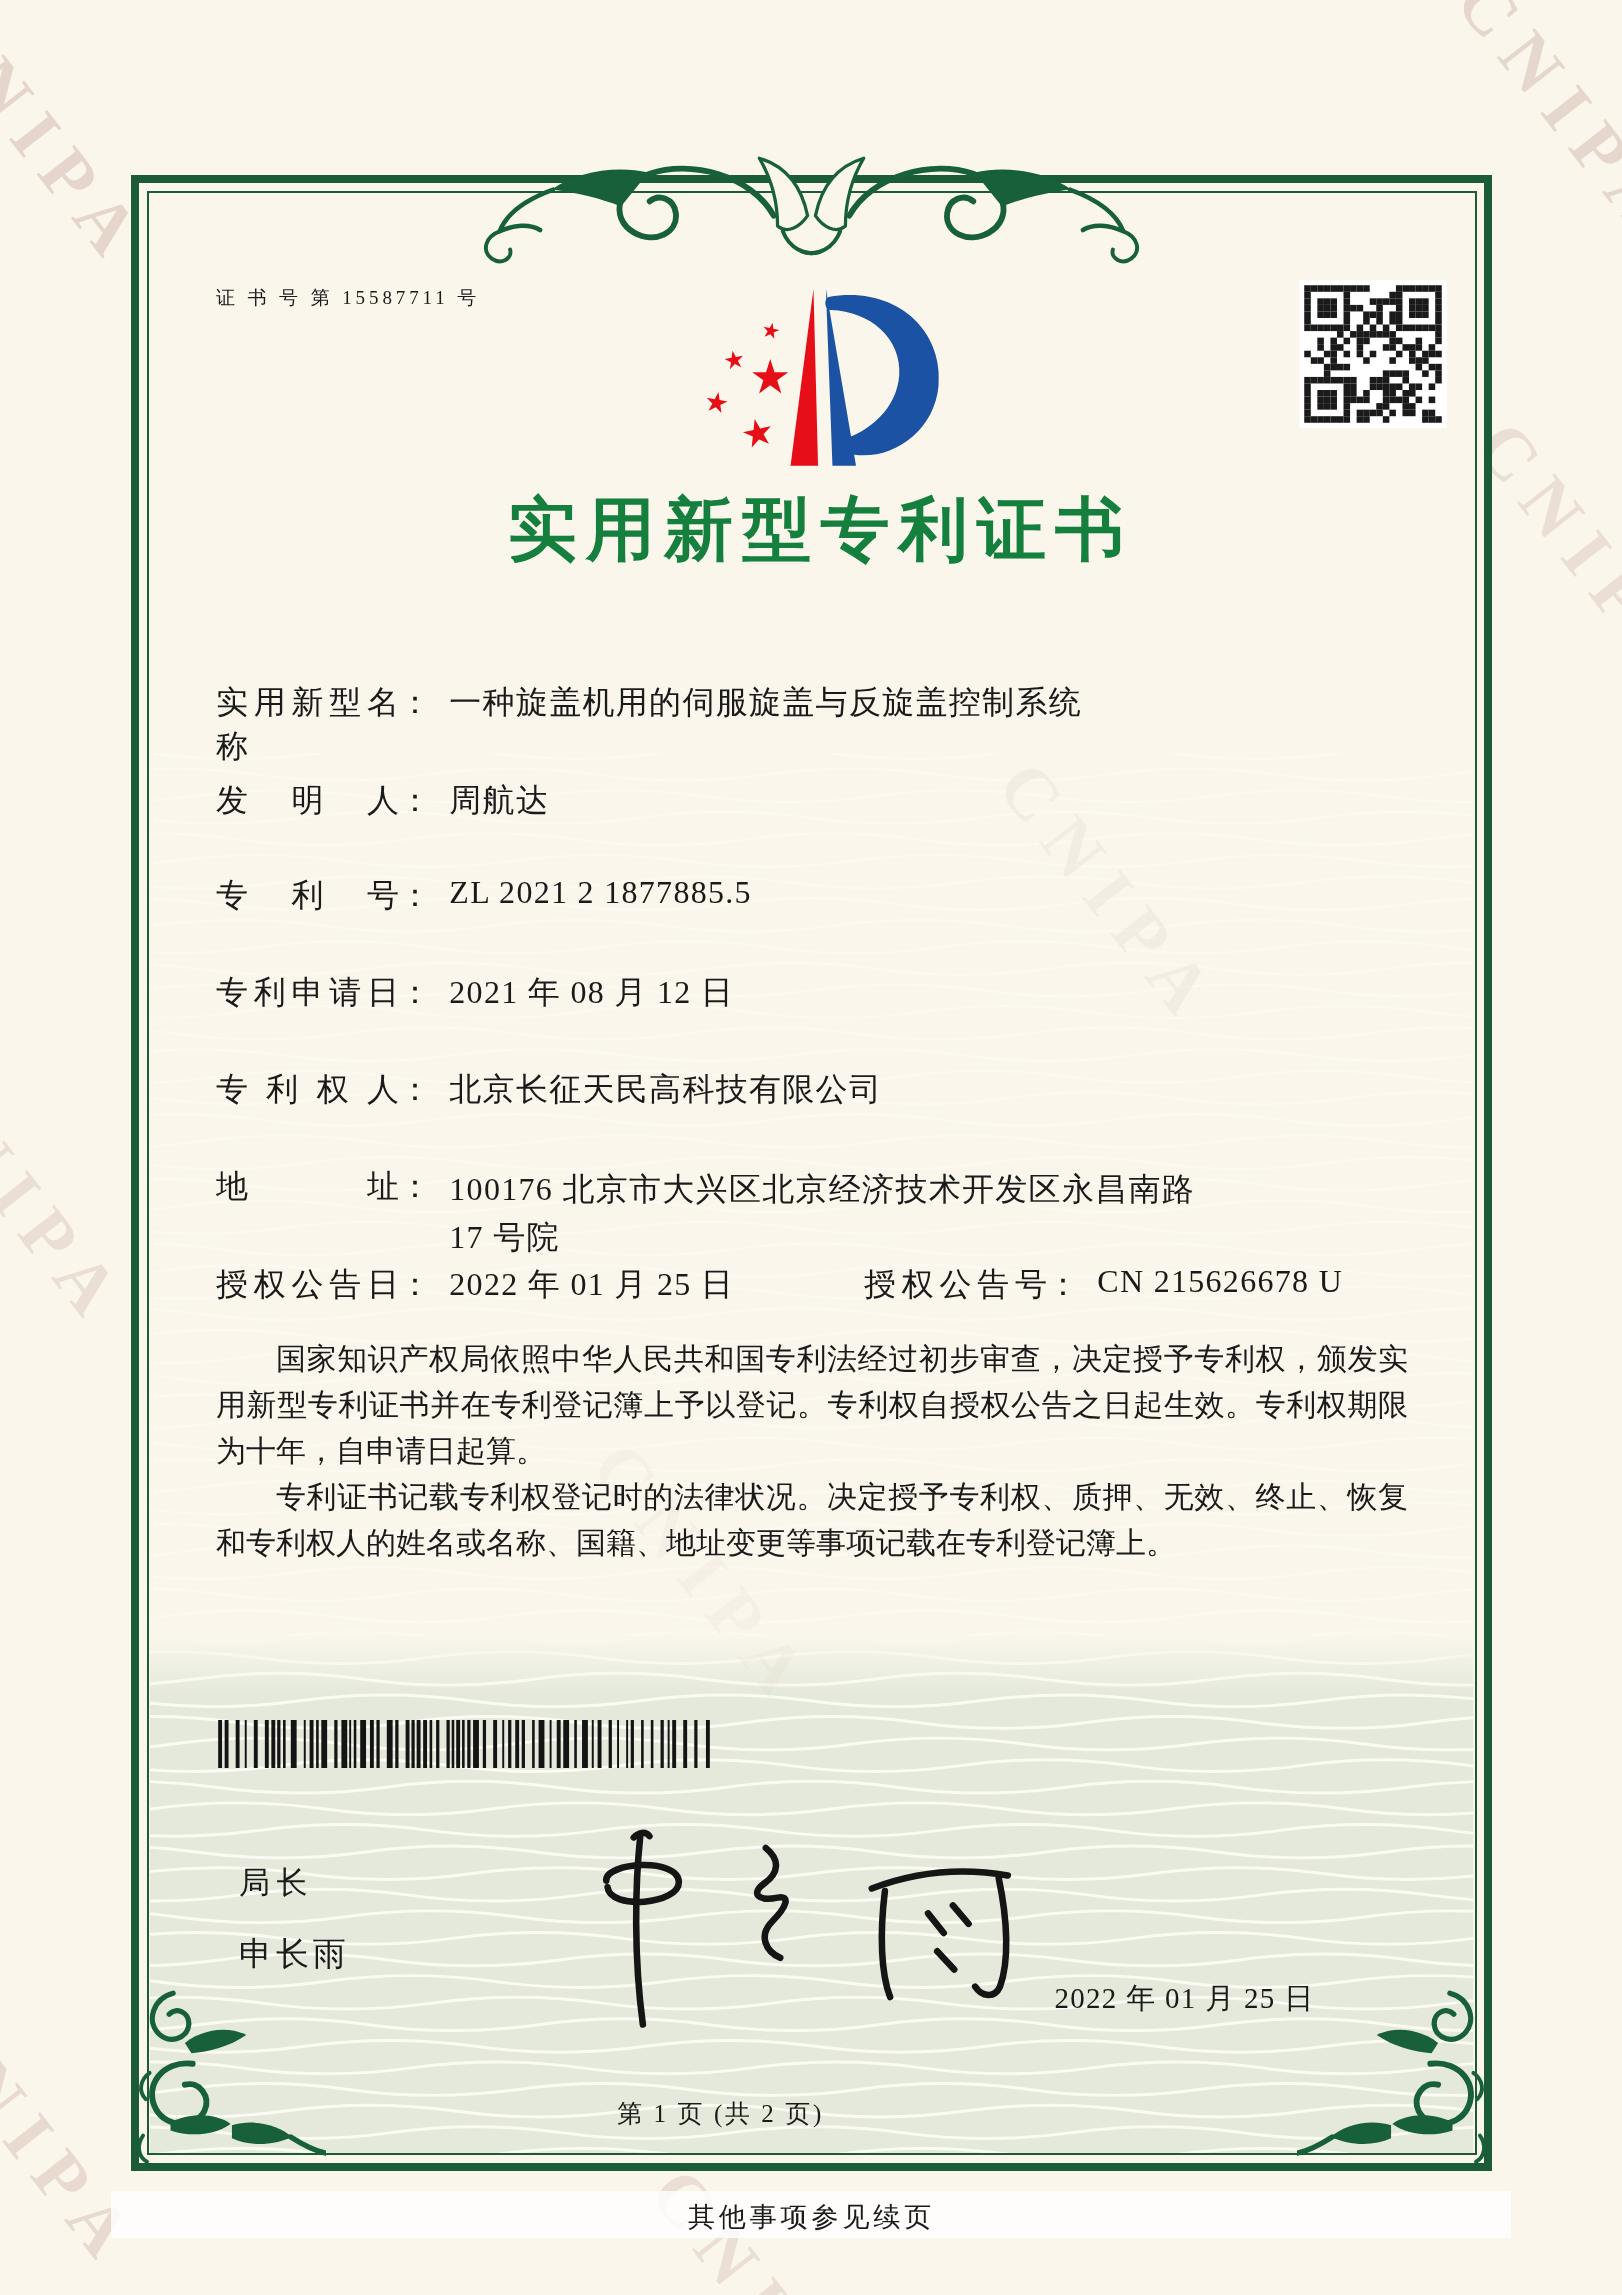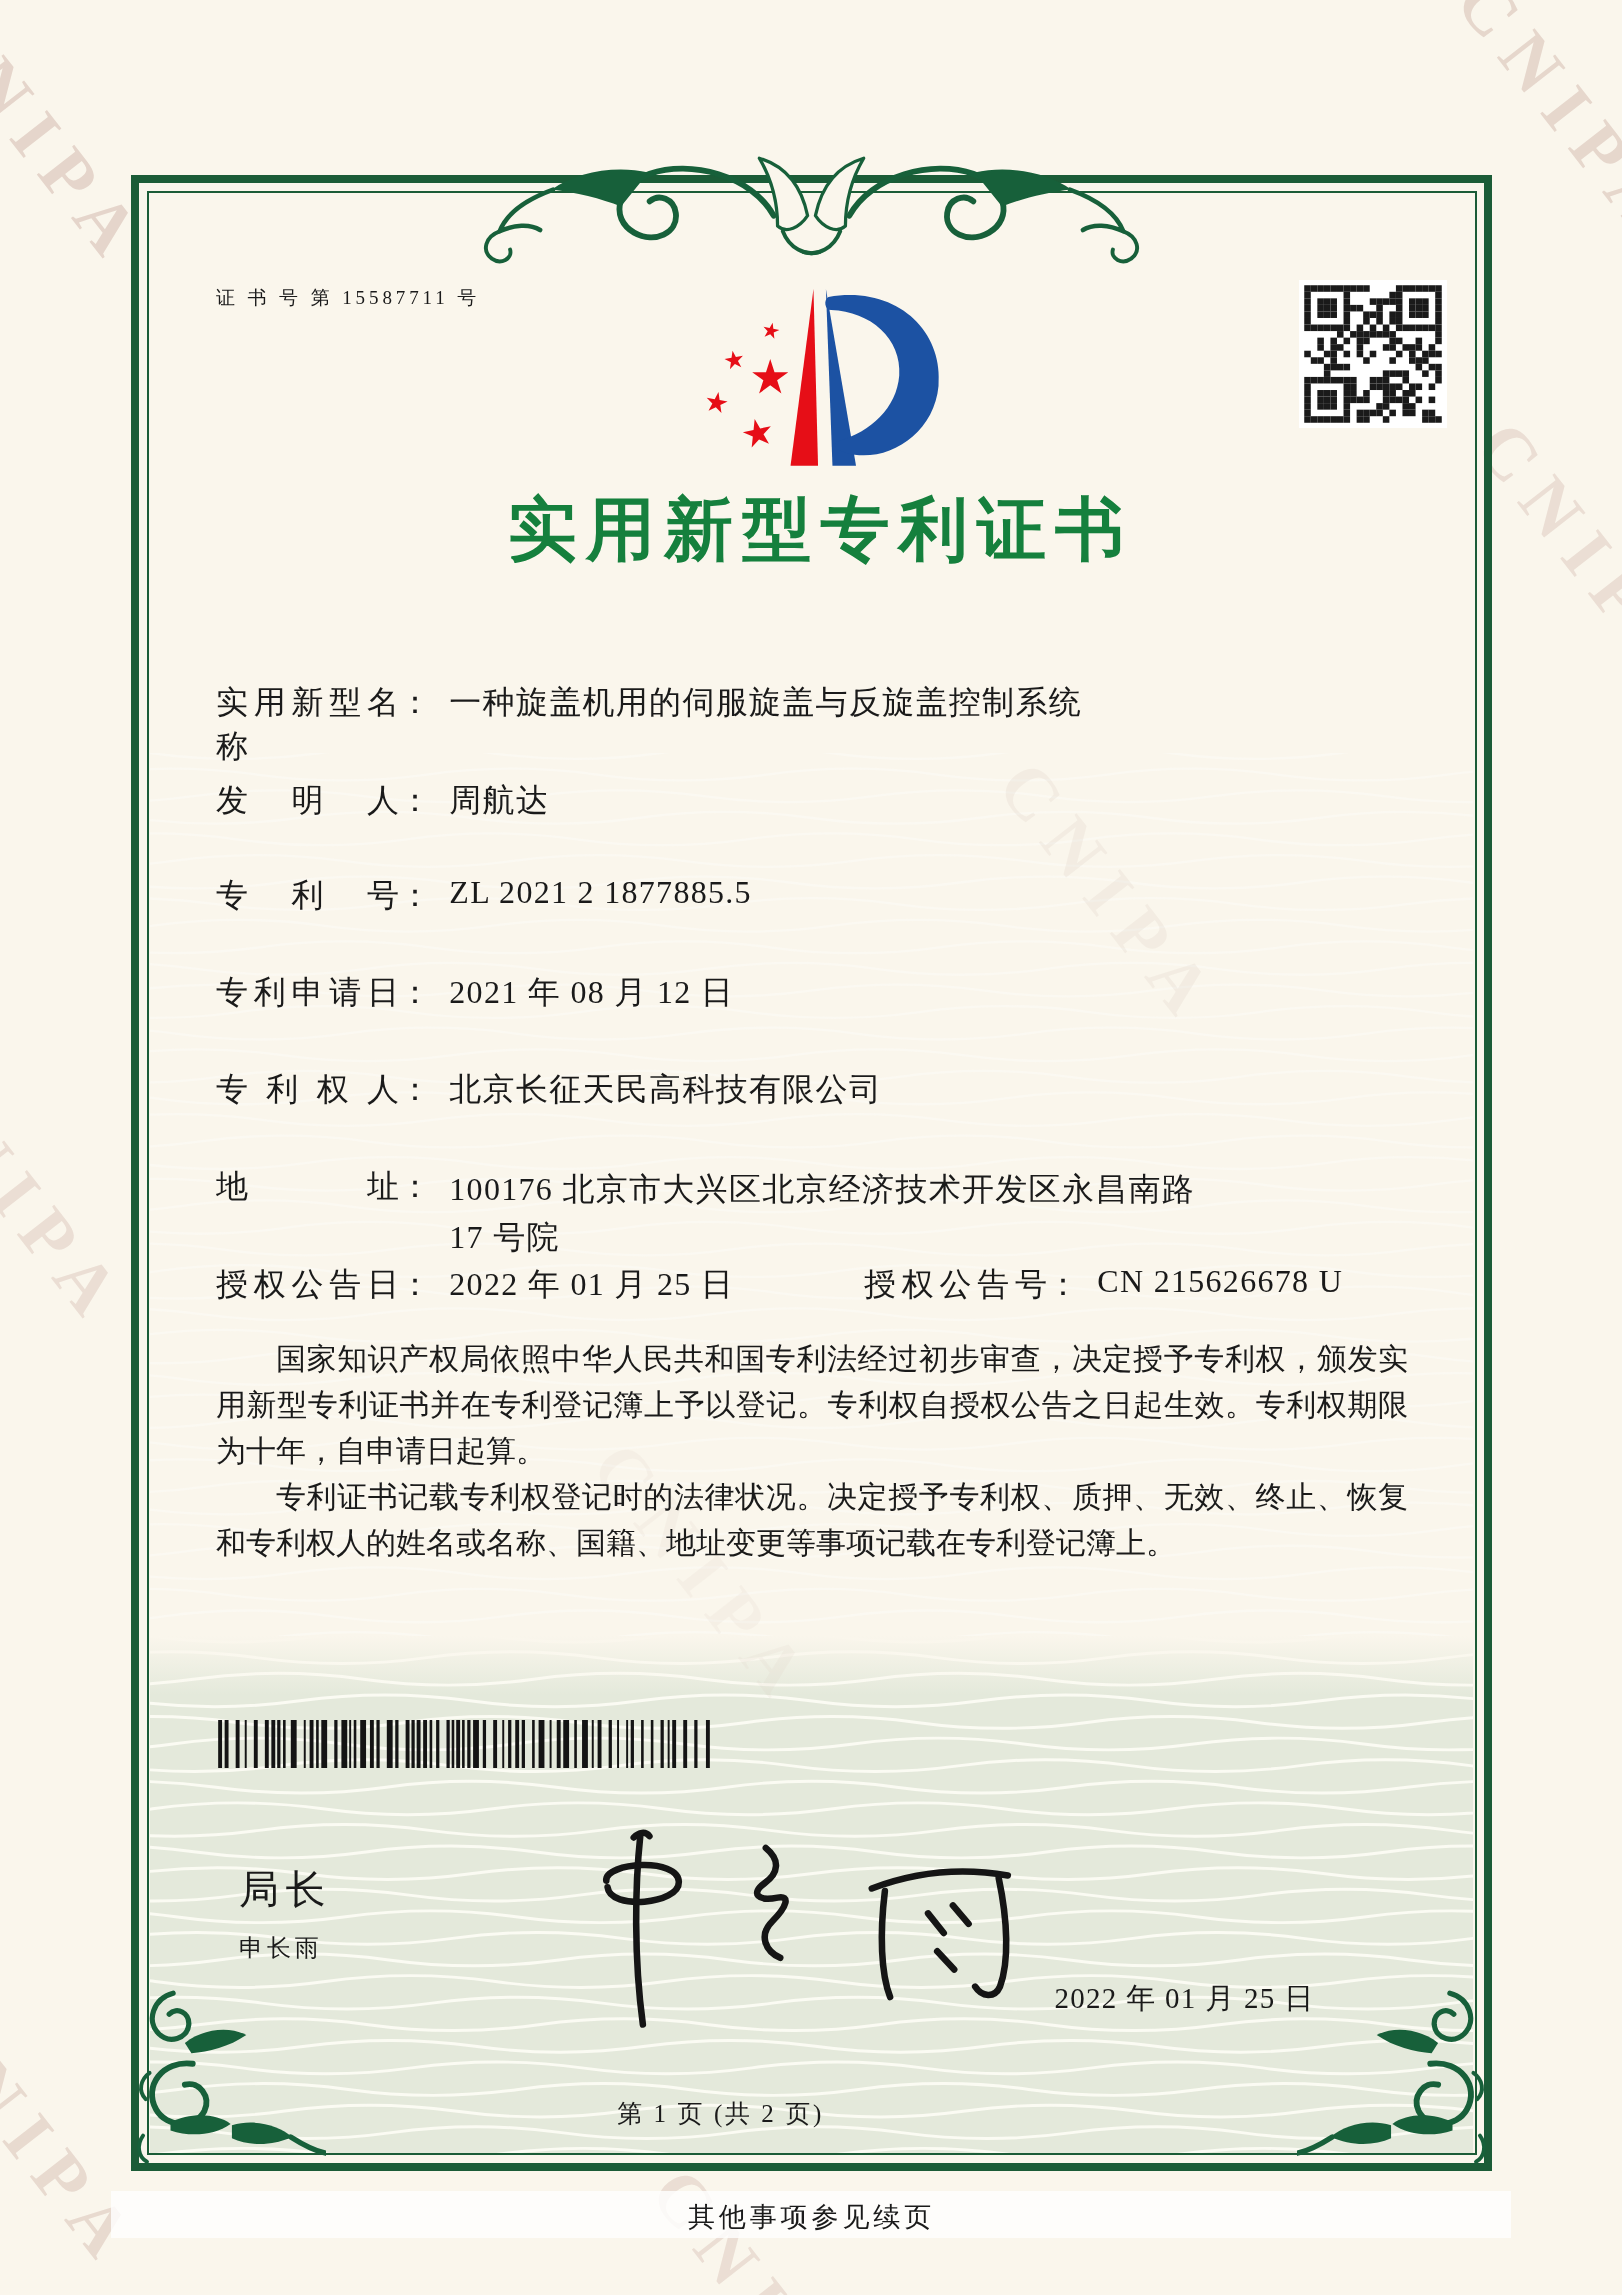--- a/index.html
+++ b/index.html
@@ -42,22 +42,22 @@
   .flabel{display:inline-block;width:183px;text-align:justify;text-align-last:justify;
           vertical-align:top;white-space:normal;}
   .fcolon{display:inline-block;vertical-align:top;}
   .fvalue{display:inline-block;margin-left:18.3px;vertical-align:top;letter-spacing:1.3px;}
   .r6 .fvalue{white-space:normal;width:753px;line-height:48px;}
   .pair2{position:absolute;left:648px;top:0;}
   .paras{position:absolute;left:216px;top:1336px;width:1192px;font-size:30px;line-height:46px;
          text-align:justify;z-index:5;}
   .paras p{margin:0;text-indent:60px;}
   .barcode{position:absolute;left:216px;top:1720px;z-index:5;font-size:0;}
-  .sigrole{position:absolute;left:239px;top:1862px;font-size:40px;letter-spacing:6.5px;z-index:5;}
-  .signame{position:absolute;left:239px;top:1932px;font-size:24px;letter-spacing:3.9px;z-index:5;}
+  .sigrole{position:absolute;left:239px;top:1862px;font-size:31px;letter-spacing:6.5px;z-index:5;}
+  .signame{position:absolute;left:239px;top:1932px;font-size:33px;letter-spacing:3.9px;z-index:5;}
   .sigscript{position:absolute;left:550px;top:1823px;z-index:5;}
   .issuedate{position:absolute;left:949px;top:1979px;width:471px;text-align:center;
              font-size:29px;letter-spacing:1.3px;z-index:5;}
   .pageinfo{position:absolute;left:0;width:1441px;top:2097px;text-align:center;font-size:25px;
             letter-spacing:2.6px;z-index:5;}
   .footband{position:absolute;left:111px;top:2191px;width:1400px;height:47px;
             background:rgba(255,255,255,.8);z-index:4;}
   .footnote{position:absolute;left:0;width:1623px;top:2199px;text-align:center;font-size:27px;
             letter-spacing:3.9px;z-index:5;}
 </style>

